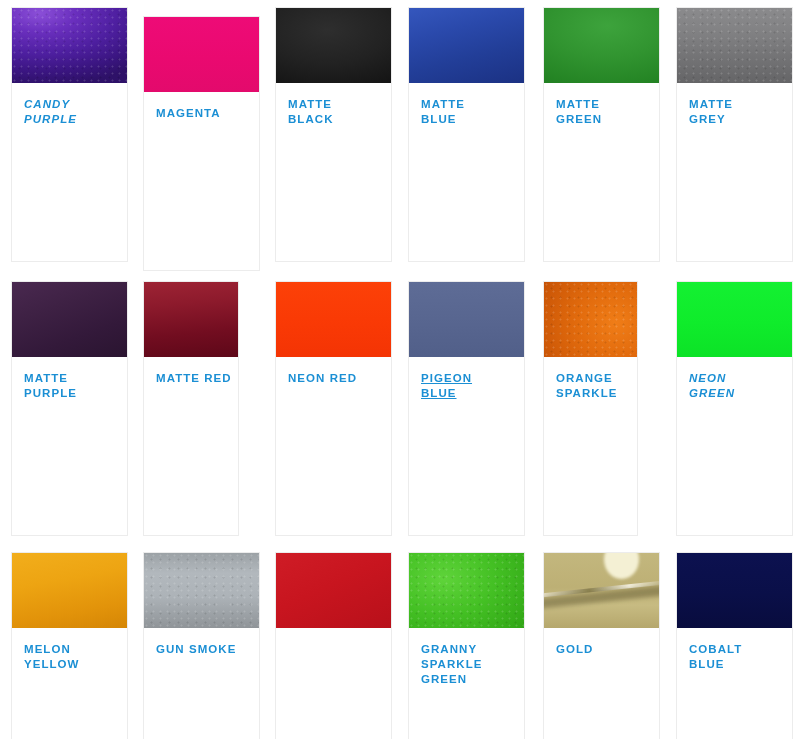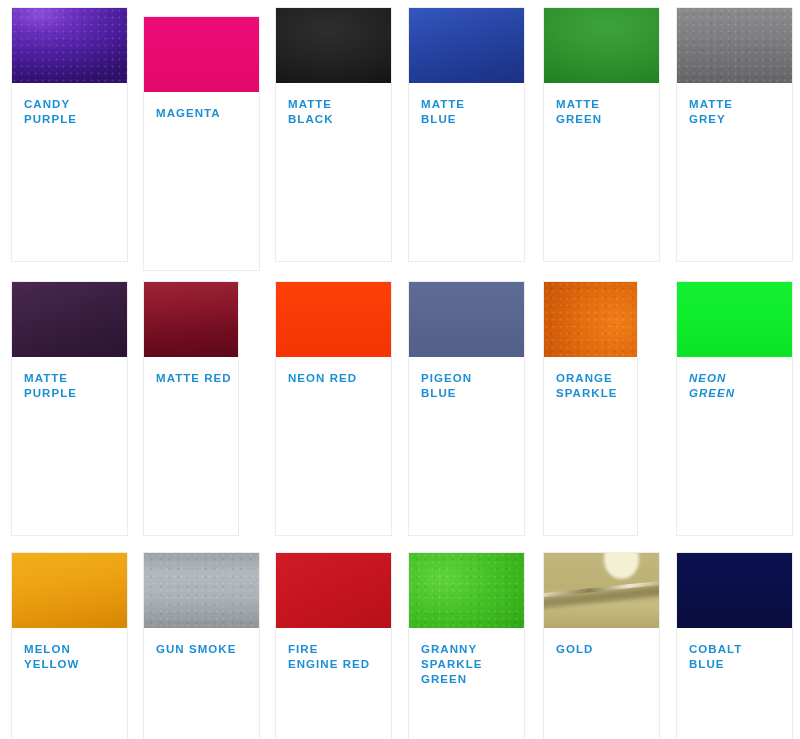--- a/index.html
+++ b/index.html
@@ -60,21 +60,21 @@
 </style>
 </head>
 <body>
 
 <div id="grid">
     <div class="swatch-card" style="left: 11px; top: 7px; width: 117px; height: 255px;">
       <div class="swatch-image" style="background-color: rgb(74, 30, 150);">
         <div class="tex" style="background: radial-gradient(120% 95% at 24% 8%, rgb(139, 79, 216) 0%, rgb(106, 47, 190) 26%, rgb(78, 31, 160) 56%, rgb(58, 21, 128) 82%, rgb(46, 17, 104) 100%);"></div>
         <div style="position: absolute; inset: 0px; opacity: 0.28; background-image: radial-gradient(rgba(255, 255, 255, 0.55) 0.8px, transparent 1.2px), radial-gradient(rgba(0, 0, 0, 0.4) 0.8px, transparent 1.2px); background-size: 7px 7px, 9px 9px; background-position: 0px 0px, 4px 3px;"></div>
       </div>
-      <div class="swatch-label" style="color: rgb(27, 143, 212);">CANDY
+      <div class="swatch-label" style="color: rgb(27, 143, 212); font-style: italic;">CANDY
 PURPLE</div>
     </div>
     <div class="swatch-card" style="left: 143px; top: 16px; width: 117px; height: 255px;">
       <div class="swatch-image" style="background-color: rgb(236, 10, 114);">
         <div class="tex" style="background: linear-gradient(rgb(238, 11, 119) 0%, rgb(234, 9, 112) 55%, rgb(227, 10, 108) 100%);"></div>
       </div>
       <div class="swatch-label" style="color: rgb(27, 143, 212);">MAGENTA</div>
     </div>
     <div class="swatch-card" style="left: 275px; top: 7px; width: 117px; height: 255px;">
       <div class="swatch-image" style="background-color: rgb(26, 26, 26);">
@@ -121,21 +121,21 @@
     <div class="swatch-card" style="left: 275px; top: 281px; width: 117px; height: 255px;">
       <div class="swatch-image" style="background-color: rgb(250, 59, 6);">
         <div class="tex" style="background: linear-gradient(rgb(252, 65, 8) 0%, rgb(250, 58, 5) 50%, rgb(244, 52, 4) 100%);"></div>
       </div>
       <div class="swatch-label" style="color: rgb(27, 143, 212);">NEON RED</div>
     </div>
     <div class="swatch-card" style="left: 408px; top: 281px; width: 117px; height: 255px;">
       <div class="swatch-image" style="background-color: rgb(88, 102, 144);">
         <div class="tex" style="background: linear-gradient(rgb(94, 108, 150) 0%, rgb(88, 102, 144) 50%, rgb(81, 95, 137) 100%);"></div>
       </div>
-      <div class="swatch-label" style="color: rgb(27, 143, 212);">PIGEON
+      <div class="swatch-label" style="color: rgb(27, 143, 212); text-decoration: underline;">PIGEON
 BLUE</div>
     </div>
     <div class="swatch-card" style="left: 543px; top: 281px; width: 95px; height: 255px;">
       <div class="swatch-image" style="background-color: rgb(226, 103, 13);">
         <div class="tex" style="background: radial-gradient(85% 120% at 62% 55%, rgb(240, 125, 23) 0%, rgb(226, 107, 13) 38%, rgb(207, 90, 8) 72%, rgb(185, 75, 5) 100%);"></div>
         <div style="position: absolute; inset: 0px; opacity: 0.28; background-image: radial-gradient(rgba(255, 255, 255, 0.55) 0.8px, transparent 1.2px), radial-gradient(rgba(0, 0, 0, 0.4) 0.8px, transparent 1.2px); background-size: 7px 7px, 9px 9px; background-position: 0px 0px, 4px 3px;"></div>
       </div>
       <div class="swatch-label" style="color: rgb(27, 143, 212);">ORANGE
 SPARKLE</div>
     </div>
@@ -157,22 +157,20 @@
       <div class="swatch-image" style="background-color: rgb(167, 172, 176);">
         <div class="tex" style="background: linear-gradient(rgb(155, 161, 165) 0%, rgb(178, 184, 189) 28%, rgb(173, 179, 184) 58%, rgb(143, 148, 152) 100%);"></div>
         <div style="position: absolute; inset: 0px; opacity: 0.28; background-image: radial-gradient(rgba(255, 255, 255, 0.55) 0.8px, transparent 1.2px), radial-gradient(rgba(0, 0, 0, 0.4) 0.8px, transparent 1.2px); background-size: 7px 7px, 9px 9px; background-position: 0px 0px, 4px 3px;"></div>
       </div>
       <div class="swatch-label" style="color: rgb(27, 143, 212);">GUN SMOKE</div>
     </div>
     <div class="swatch-card" style="left: 275px; top: 552px; width: 117px; height: 255px;">
       <div class="swatch-image" style="background-color: rgb(200, 21, 31);">
         <div class="tex" style="background: linear-gradient(155deg, rgb(207, 28, 38) 0%, rgb(200, 21, 31) 45%, rgb(184, 16, 26) 100%);"></div>
       </div>
-      <div class="swatch-label" style="color: rgb(27, 143, 212);">FIRE
-ENGINE RED</div>
     </div>
     <div class="swatch-card" style="left: 408px; top: 552px; width: 117px; height: 255px;">
       <div class="swatch-image" style="background-color: rgb(60, 187, 30);">
         <div class="tex" style="background: radial-gradient(110% 120% at 30% 35%, rgb(95, 212, 58) 0%, rgb(68, 192, 36) 40%, rgb(52, 171, 24) 74%, rgb(42, 150, 18) 100%);"></div>
         <div style="position: absolute; inset: 0px; opacity: 0.28; background-image: radial-gradient(rgba(255, 255, 255, 0.55) 0.8px, transparent 1.2px), radial-gradient(rgba(0, 0, 0, 0.4) 0.8px, transparent 1.2px); background-size: 7px 7px, 9px 9px; background-position: 0px 0px, 4px 3px;"></div>
       </div>
       <div class="swatch-label" style="color: rgb(27, 143, 212);">GRANNY
 SPARKLE
 GREEN</div>
     </div>

